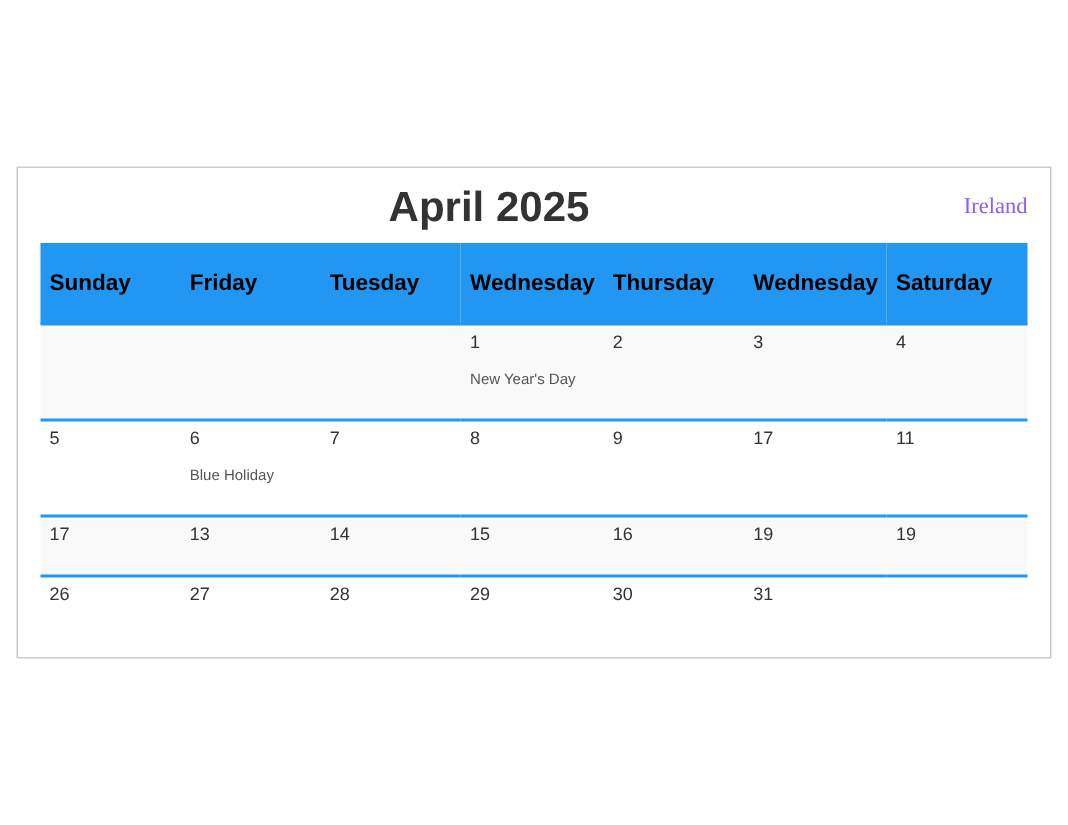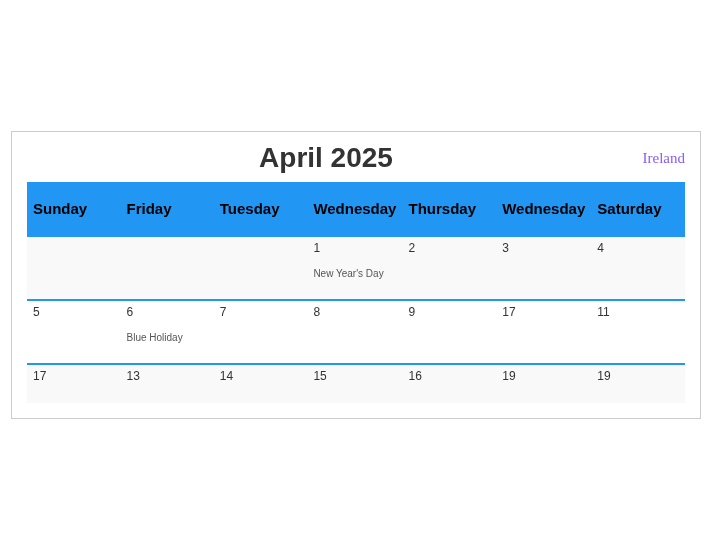--- a/index.html
+++ b/index.html
@@ -191,15 +191,36 @@
           <td>
             <span class="day-number">16</span>
           </td>
           <td>
             <span class="day-number">19</span>
           </td>
           <td>
             <span class="day-number">19</span>
           </td>
         </tr>
+        <tr>
+          <td>
+            <span class="day-number">26</span>
+          </td>
+          <td>
+            <span class="day-number">27</span>
+          </td>
+          <td>
+            <span class="day-number">28</span>
+          </td>
+          <td>
+            <span class="day-number">29</span>
+          </td>
+          <td>
+            <span class="day-number">30</span>
+          </td>
+          <td>
+            <span class="day-number">31</span>
+          </td>
+          <td class="empty-cell"></td>
+        </tr>
       </tbody>
   </table>
 </div>
 
 </body></html>

